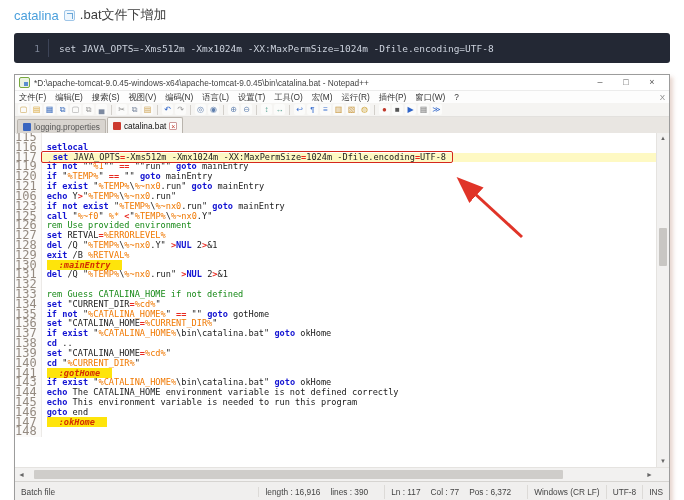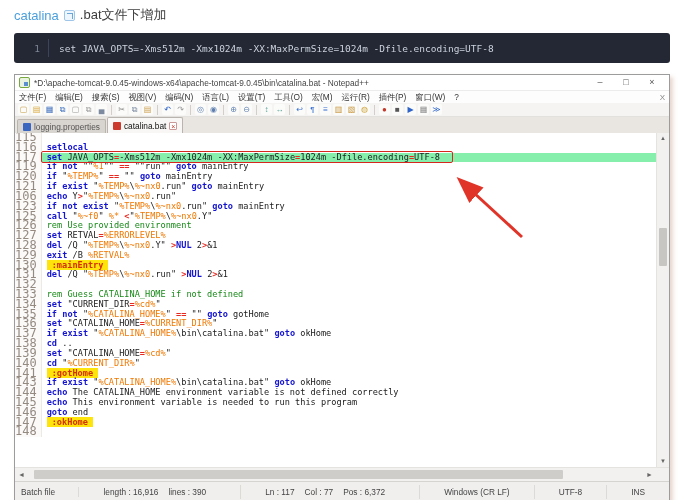--- a/index.html
+++ b/index.html
@@ -39,47 +39,47 @@
   .tab { height:14px; display:flex; align-items:center; gap:3px; padding:0 5px; font-size:8.3px; border:1px solid #b9b4ad; border-bottom:none; border-radius:2px 2px 0 0; }
   .tab.inactive { background:#d8d4cf; color:#555; }
   .tab.active { background:#f8f7f5; color:#111; height:16px; }
   .tab-ico { width:8px; height:8px; border-radius:1px; }
   .tab-close { color:#c0392b; border:1px solid #c99; border-radius:1px; width:8px; height:8px; line-height:7px; text-align:center; font-size:7px; background:#fff; }
 
   
   .editor { height:334px; position:relative; background:#ffffff; }
   .lines { position:absolute; left:0; top:0; right:13px; bottom:0; overflow:hidden; font-family:"DejaVu Sans Mono",monospace; font-size:8.6px; }
   .row { display:flex; height:9.82px; line-height:9.82px; white-space:pre; }
-  .row.sel { background:#86efac; }
+  .row.sel { background:#fef9c3;gap:6px; }
   .gut { flex:0 0 22px; text-align:right; padding-right:4px; color:#948a80; background:#fbfaf9; border-right:1px solid #eceae7; font-size:12px; }
   .codecell { padding-left:5px; }
   .sg.k { color:#1414d2; font-weight:bold; }
   .sg.v { color:#f07800; }
   .sg.o { color:#e8281e; font-weight:bold; }
   .sg.c { color:#188a18; }
   .sg.t { color:#1b1b1b; }
-  .sg.l { color:#d33000; font-weight:bold; background:#fee40b; padding:0 5px; }
+  .sg.l { color:#d33000; font-weight:bold; background:#fee40b; padding:0 12px;font-style:italic; }
 
   .hl-rect { position:absolute; left:26px; top:18.4px; width:412px; height:12px; border:1.6px solid #d5271d; border-radius:2px; pointer-events:none; z-index:5; }
   .arrow-svg { position:absolute; left:0; top:0; width:640px; height:334px; pointer-events:none; z-index:6; }
 
   .vscroll { position:absolute; right:0; top:0; bottom:0; width:13px; background:#f2f1f0; border-left:1px solid #e5e3e0; display:flex; flex-direction:column; align-items:center; }
   .vs-arrow { height:11px; font-size:6px; color:#666; line-height:11px; }
   .vs-track { flex:1; width:100%; position:relative; }
   .vs-thumb { position:absolute; left:2px; right:2px; top:27%; height:38px; background:#c8c6c3; border-radius:1px; }
 
   .hscroll { height:14px; background:#f2f1f0; border-top:1px solid #e5e3e0; display:flex; align-items:center; }
   .hs-arrow { width:13px; text-align:center; font-size:7px; color:#666; }
   .hs-track { flex:1; position:relative; height:100%; }
   .hs-thumb { position:absolute; left:1%; width:86%; top:2px; bottom:2px; background:#cfcdca; border-radius:1px; }
   .hs-corner { width:13px; }
 
   
   .statusbar { height:20px; background:#f0efee; border-top:1px solid #d6d4d1; display:flex; align-items:center; font-size:8.3px; color:#444; }
-  .sb-cell { padding:0 24px; border-right:1px solid #dcdad7; height:14px; line-height:14px; white-space:nowrap; }
+  .sb-cell { padding:0 6px; border-right:1px solid #dcdad7; height:14px; line-height:14px; white-space:nowrap; }
   .sb-doc { flex:1; border-right:1px solid #dcdad7; padding-left:6px; }
   .sb-pair span { margin-right:10px; }
 </style>
 </head>
 <body>
 
 <div class="heading">
     <span class="link">catalina</span>
     <span class="badge-ico"></span>
     <span>.bat文件下增加</span>

